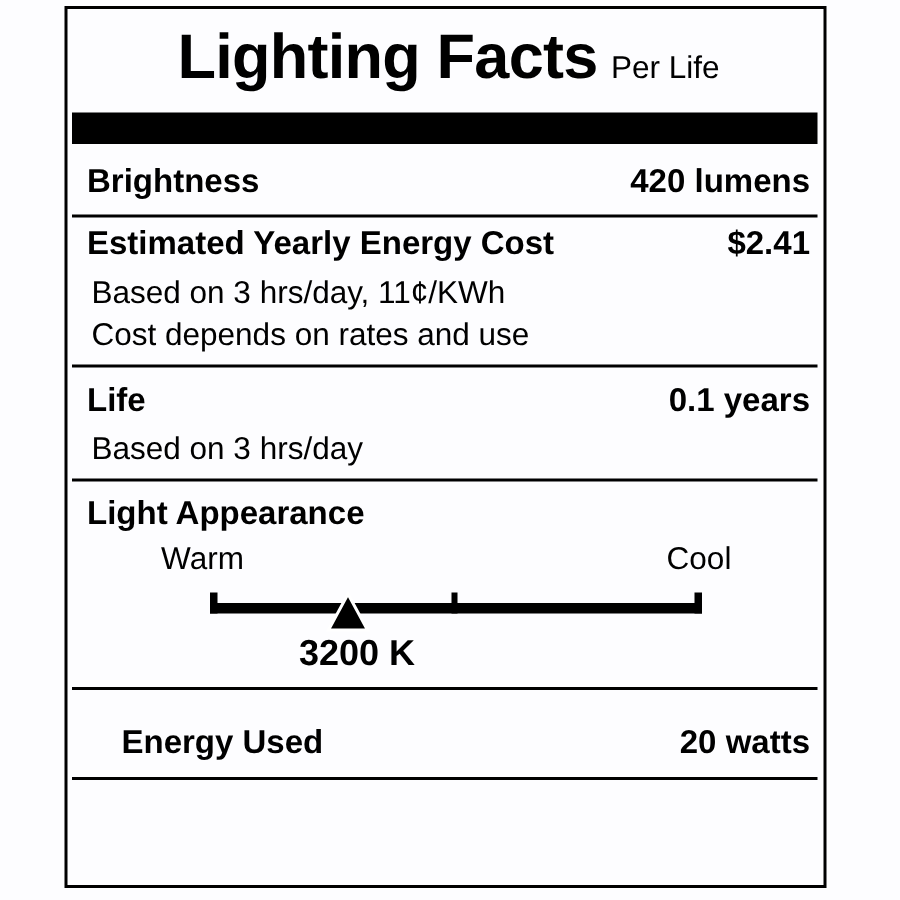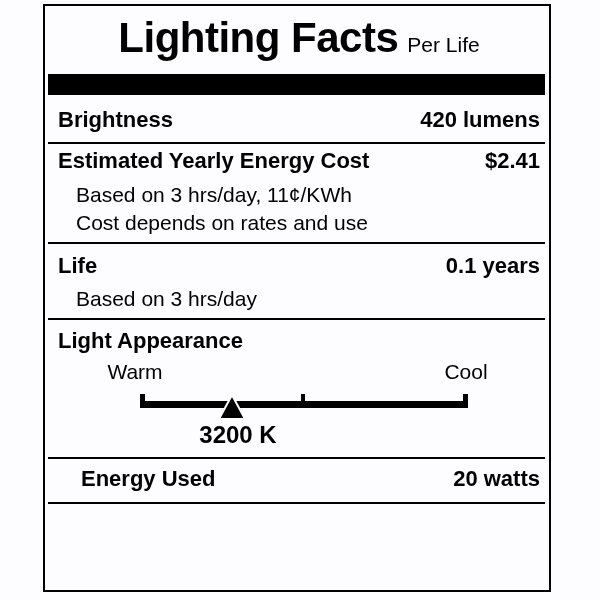--- a/index.html
+++ b/index.html
@@ -63,21 +63,21 @@
     padding-left: 13px;
     padding-right: 9px;
     line-height: 30px;
     font-size: 22px;
     font-weight: bold;
     white-space: nowrap;
   }
   .row-brightness { margin-top: 10px; }
   .div-1 { margin-top: 7px; }
   .row-cost { margin-top: 2px; }
-  .notes { padding-left: 31px; padding-right: 9px; margin-top: 5px; }
+  .notes { padding-left: 16px; padding-right: 9px; margin-top: 5px; }
   .note-line {
     font-size: 21px;
     font-weight: normal;
     line-height: 28px;
     white-space: nowrap;
   }
   .div-2 { margin-top: 5px; }
   .row-life { margin-top: 7px; }
   .notes-life { margin-top: 4px; }
   .div-3 { margin-top: 5px; }
@@ -106,21 +106,21 @@
     position: absolute;
     left: 193px;
     top: 66px;
     transform: translateX(-50%);
     font-size: 24px;
     font-weight: bold;
     line-height: 26px;
     white-space: nowrap;
   }
   .div-4 { margin-top: 1px; }
-  .row-energy-used { margin-top: 5px; padding-left: 36px; }
+  .row-energy-used { margin-top: 20px; padding-left: 36px; }
   .div-5 { margin-top: 8px; }
 </style>
 </head>
 <body>
 
 <div class="label-box">
 
   <div class="title-row">
     <span class="title-main">Lighting Facts</span>
     <span class="title-sub">Per Life</span>

